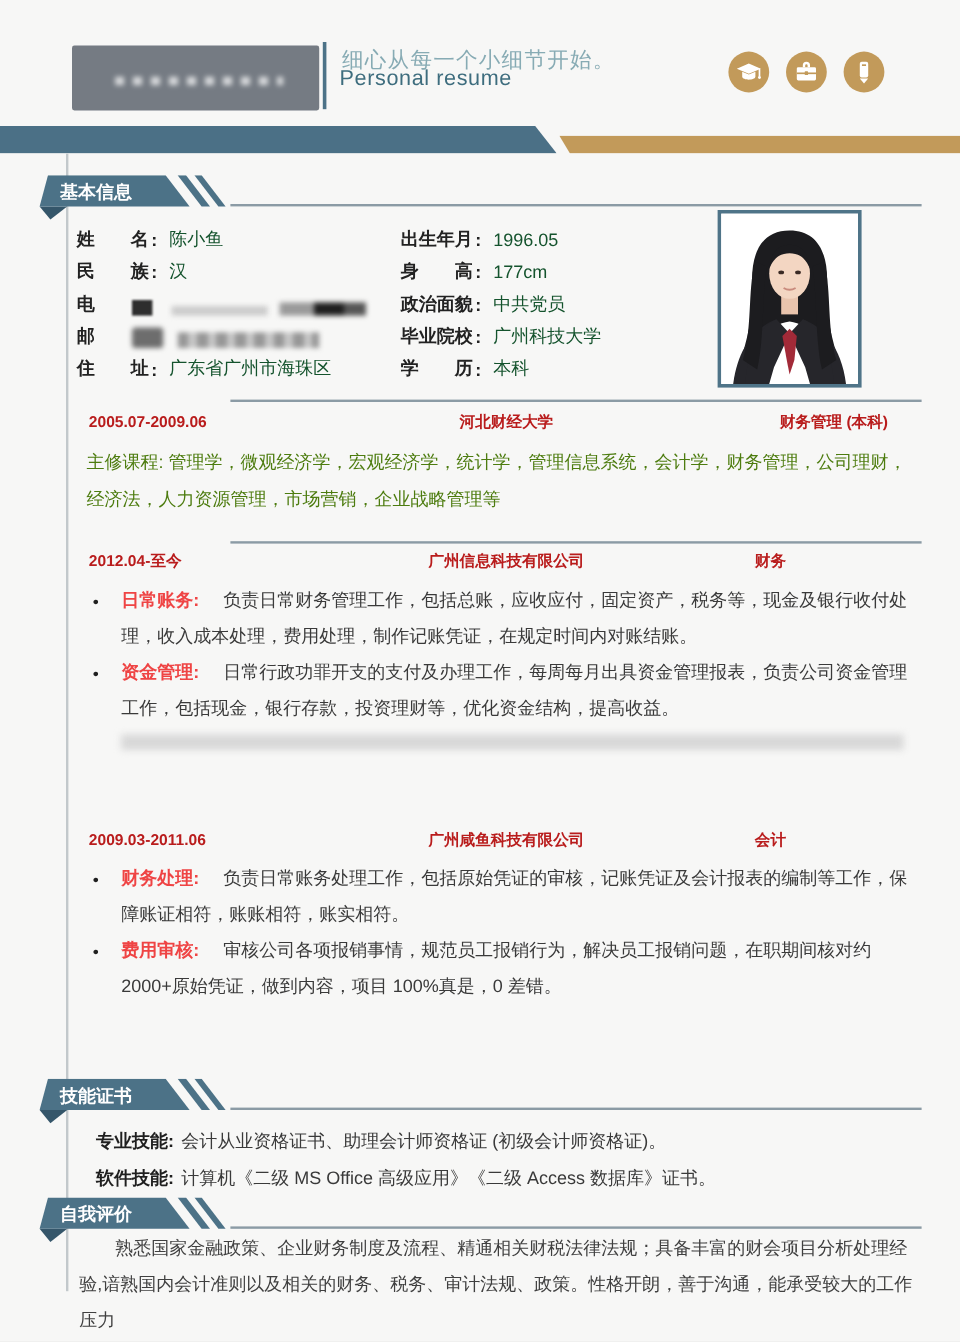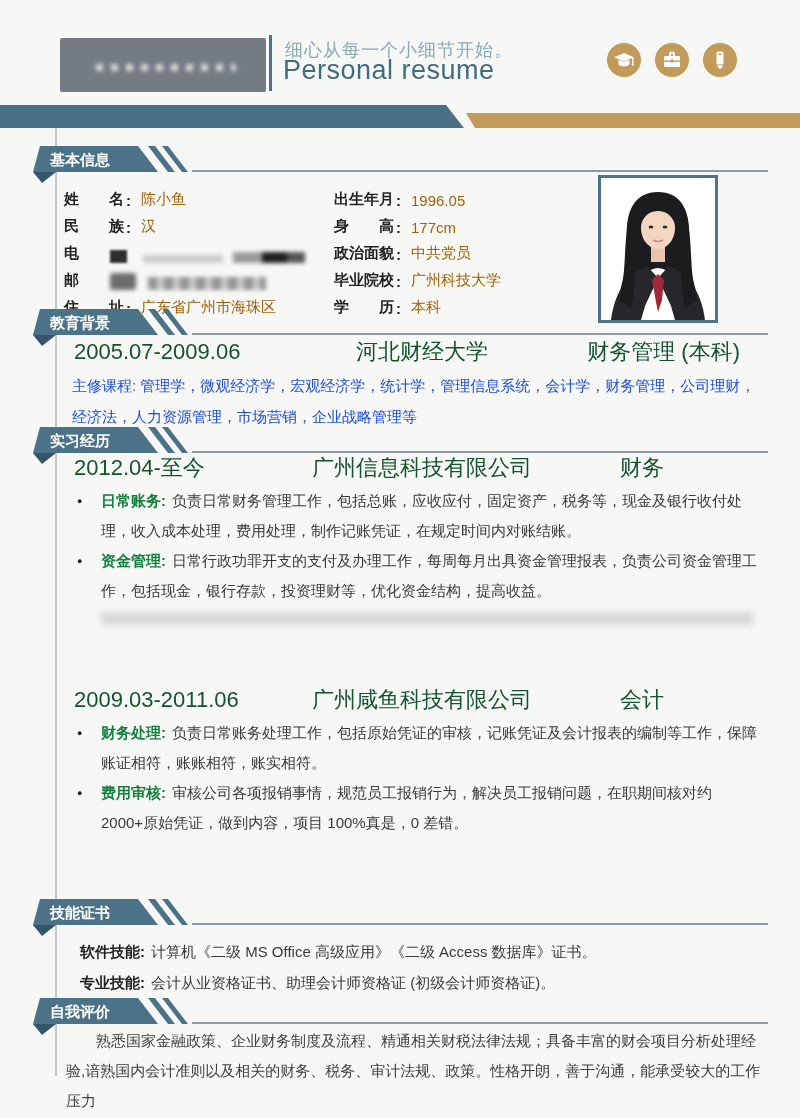--- a/index.html
+++ b/index.html
@@ -9,21 +9,21 @@
           background:#f7f7f6; overflow:hidden; color:#333; }
 
   
   .logo-box { position:absolute; left:60px; top:38px; width:206px; height:54px;
               background:#757b83; border-radius:2px; }
   .logo-streak { position:absolute; left:36px; top:26px; width:140px; height:7px;
               background:repeating-linear-gradient(90deg, rgba(255,255,255,.85) 0 7px, rgba(255,255,255,0) 7px 15px);
               filter:blur(2px); opacity:.85; }
   .hdr-divider { position:absolute; left:269px; top:35px; width:3px; height:56px; background:#4c7287; }
   .tagline { position:absolute; left:285px; top:38px; font-size:18px; color:#87abb4; letter-spacing:1px; }
-  .main-title { position:absolute; left:283px; top:55px; font-size:27px; color:#3e6d7e; letter-spacing:.5px; }
+  .main-title { position:absolute; left:283px; top:55px; font-size:18px; color:#3e6d7e; letter-spacing:.5px; }
 
   .hdr-icon { position:absolute; top:43px; width:34px; height:34px; border-radius:50%;
               background:#c29a5a; display:flex; align-items:center; justify-content:center; }
   .hdr-icon svg { display:block; }
 
   
   .band-teal { position:absolute; left:0; top:105px; width:464px; height:23px; background:#4b7086;
                clip-path:polygon(0 0, calc(100% - 18px) 0, 100% 100%, 0 100%); }
   .band-gold { position:absolute; left:458px; top:113px; width:342px; height:15px; background:#c29a5a;
                clip-path:polygon(8px 0, 100% 0, 100% 100%, 17px 100%); }
@@ -37,50 +37,50 @@
   .sec-line { position:absolute; height:2px; background:#8b9ba5; left:192px; right:32px; }
 
   
   .binfo { position:absolute; left:64px; top:182px; width:530px; font-size:15px; }
   .b-col { position:absolute; top:0; }
   .b-col.left  { left:0;   width:280px; }
   .b-col.right { left:270px; width:260px; }
   .b-row { display:flex; align-items:flex-end; height:27px; white-space:nowrap; }
   .b-lbl { font-weight:bold; color:#222; display:inline-block; min-width:62px; }
   .b-colon { font-weight:bold; color:#222; margin-right:10px; }
-  .b-val { color:#a16207; }
+  .b-val { color:#14532d; }
   .redact-dark  { display:inline-block; width:17px; height:13px; background:#2e2e2e; filter:blur(1px); margin-left:2px; }
   .redact-blob  { display:inline-block; width:26px; height:17px; background:#6d6d6d; border-radius:3px; filter:blur(2px); margin-left:2px; }
   .ph-bar1 { display:inline-block; width:80px; height:8px;  background:#cccccc; filter:blur(2px); margin-left:16px; }
   .ph-bar2 { display:inline-block; width:72px; height:11px; background:linear-gradient(90deg,#9a9a9a 0 40%,#1f1f1f 40% 75%,#555 75%); filter:blur(2px); margin-left:10px; }
   .em-bar  { display:inline-block; width:118px; height:13px;
              background:repeating-linear-gradient(90deg,#969696 0 9px,#c6c6c6 9px 16px); filter:blur(2px); margin-left:12px; }
 
   
   .photo { position:absolute; left:598px; top:175px; width:120px; height:148px;
            background:#ffffff; border:3px solid #4f7488; }
   .photo svg { display:block; }
 
   
   .row3 { display:grid; grid-template-columns:206px 1fr 196px; width:706px;
-          font-size:22px; font-weight:normal; color:#14532d; line-height:24px; }
+          font-size:13px; font-weight:bold; color:#b91c1c; line-height:24px; }
   .row3 .c1 { padding-left:10px; }
   .row3 .c2 { text-align:center; }
   .row3 .c3 { text-align:right; padding-right:30px; }
   .row3 .c3.center { text-align:center; padding-right:60px; }
 
   .edu-block { position:absolute; left:64px; top:340px; width:706px; }
-  .edu-courses { margin-top:6px; padding-left:8px; font-size:15px; line-height:31px; color:#1d4ed8; width:700px; }
+  .edu-courses { margin-top:6px; padding-left:8px; font-size:15px; line-height:31px; color:#4d7c0f; width:700px; }
 
   .job { position:absolute; left:64px; width:706px; }
   .job1 { top:456px; } .job2 { top:688px; }
   .bullets { margin-top:6px; }
   .blt { position:relative; padding-left:37px; font-size:15px; line-height:30px; color:#3a3a3a; }
   .blt::before { content:"●"; position:absolute; left:13px; top:0; font-size:9px; line-height:30px; color:#1f1f1f; }
-  .blt .lead { font-weight:bold; color:#15803d; margin-right:6px; }
+  .blt .lead { font-weight:bold; color:#ef4444; margin-right:20px; }
   .blt.no-dot::before { content:""; }
   .redact-line { width:652px; height:13px; background:#d8d8d8; filter:blur(3px); margin:6px 0 10px 37px; }
 
   
   .skills { position:absolute; left:80px; top:936px; width:680px; font-size:15px; }
   .skill-line { line-height:31px; color:#3a3a3a; }
   .skill-line .lead { font-weight:bold; color:#1f1f1f; margin-right:6px; }
 
   
   .selfeval { position:absolute; left:66px; top:1026px; width:704px;
@@ -209,49 +209,31 @@
       <path d="M10,142 C14,110 30,94 46,88 L38,142 Z" fill="#26262b"></path>
       <path d="M104,142 C100,110 84,94 68,88 L76,142 Z" fill="#26262b"></path>
       <path d="M46,88 L57,100 L44,128 L40,142 L20,142 C22,112 32,94 46,88 Z" fill="#26262b"></path>
       <path d="M68,88 L57,100 L70,128 L74,142 L94,142 C92,112 82,94 68,88 Z" fill="#26262b"></path>
       <polygon points="57,96 51,102 55,124 57,134 61,122 63,102" fill="#a22a38"></polygon>
       <path d="M28,40 C22,66 26,96 18,122 L30,130 C36,104 34,66 38,44 Z" fill="#1c1c1f"></path>
       <path d="M86,40 C92,66 88,96 96,122 L84,130 C78,104 80,66 76,44 Z" fill="#1c1c1f"></path>
     </svg>
   </div>
 
-  <div class="sec-banner" style="top:309px;">
-    <svg width="170" height="38" viewBox="0 0 170 38">
-      <polygon points="3,26 26,26 12,37" fill="#35566a"></polygon>
-      <polygon points="10,0 108,0 128,26 3,26" fill="#4c7287"></polygon>
-      <polygon points="118,0 125,0 145,26 138,26" fill="#4c7287"></polygon>
-      <polygon points="132,0 138,0 158,26 152,26" fill="#4c7287"></polygon>
-      <text x="20" y="19">教育背景</text>
-    </svg>
-  </div>
   <div class="sec-line" style="top:333px;"></div>
 
   <div class="edu-block">
     <div class="row3">
       <div class="c1">2005.07-2009.06</div>
       <div class="c2">河北财经大学</div>
       <div class="c3">财务管理 (本科)</div>
     </div>
     <div class="edu-courses">主修课程: 管理学，微观经济学，宏观经济学，统计学，管理信息系统，会计学，财务管理，公司理财，经济法，人力资源管理，市场营销，企业战略管理等</div>
   </div>
 
-  <div class="sec-banner" style="top:427px;">
-    <svg width="170" height="38" viewBox="0 0 170 38">
-      <polygon points="3,26 26,26 12,37" fill="#35566a"></polygon>
-      <polygon points="10,0 108,0 128,26 3,26" fill="#4c7287"></polygon>
-      <polygon points="118,0 125,0 145,26 138,26" fill="#4c7287"></polygon>
-      <polygon points="132,0 138,0 158,26 152,26" fill="#4c7287"></polygon>
-      <text x="20" y="19">实习经历</text>
-    </svg>
-  </div>
   <div class="sec-line" style="top:451px;"></div>
 
   <div class="job job1">
     <div class="row3">
       <div class="c1">2012.04-至今</div>
       <div class="c2">广州信息科技有限公司</div>
       <div class="c3 center">财务</div>
     </div>
     <div class="bullets">
       <div class="blt"><span class="lead">日常账务:</span><span>负责日常财务管理工作，包括总账，应收应付，固定资产，税务等，现金及银行收付处理，收入成本处理，费用处理，制作记账凭证，在规定时间内对账结账。</span></div>
@@ -277,22 +259,22 @@
       <polygon points="3,26 26,26 12,37" fill="#35566a"></polygon>
       <polygon points="10,0 108,0 128,26 3,26" fill="#4c7287"></polygon>
       <polygon points="118,0 125,0 145,26 138,26" fill="#4c7287"></polygon>
       <polygon points="132,0 138,0 158,26 152,26" fill="#4c7287"></polygon>
       <text x="20" y="19">技能证书</text>
     </svg>
   </div>
   <div class="sec-line" style="top:923px;"></div>
 
   <div class="skills">
+    <div class="skill-line"><span class="lead">专业技能:</span><span>会计从业资格证书、助理会计师资格证 (初级会计师资格证)。</span></div>
     <div class="skill-line"><span class="lead">软件技能:</span><span>计算机《二级 MS Office 高级应用》《二级 Access 数据库》证书。</span></div>
-    <div class="skill-line"><span class="lead">专业技能:</span><span>会计从业资格证书、助理会计师资格证 (初级会计师资格证)。</span></div>
   </div>
 
   <div class="sec-banner" style="top:998px;">
     <svg width="170" height="38" viewBox="0 0 170 38">
       <polygon points="3,26 26,26 12,37" fill="#35566a"></polygon>
       <polygon points="10,0 108,0 128,26 3,26" fill="#4c7287"></polygon>
       <polygon points="118,0 125,0 145,26 138,26" fill="#4c7287"></polygon>
       <polygon points="132,0 138,0 158,26 152,26" fill="#4c7287"></polygon>
       <text x="20" y="19">自我评价</text>
     </svg>

